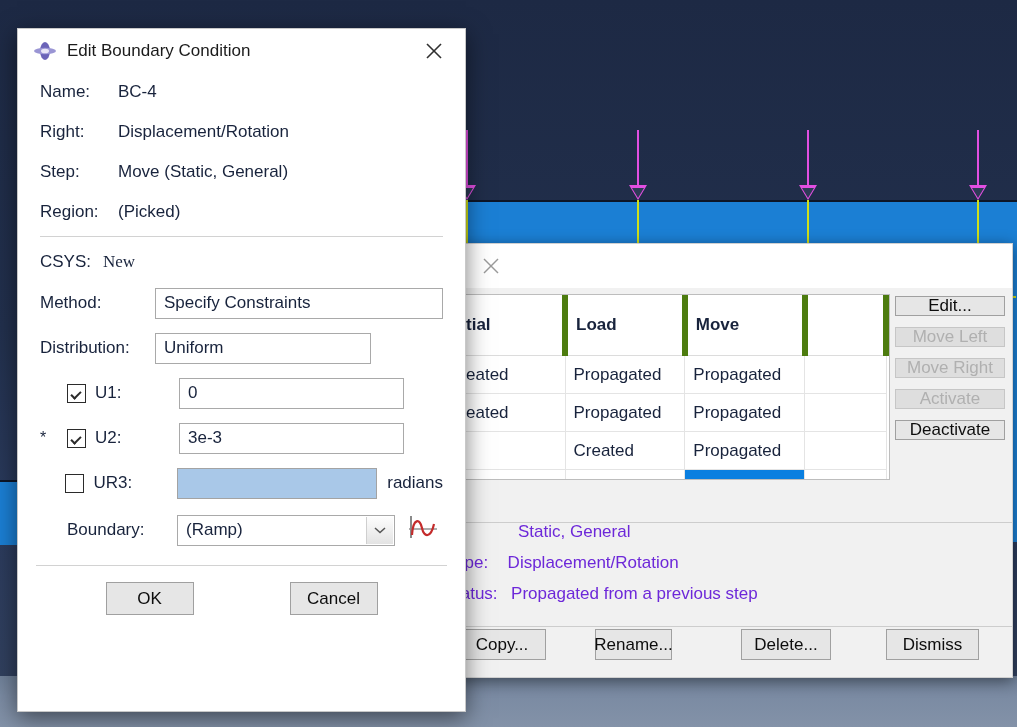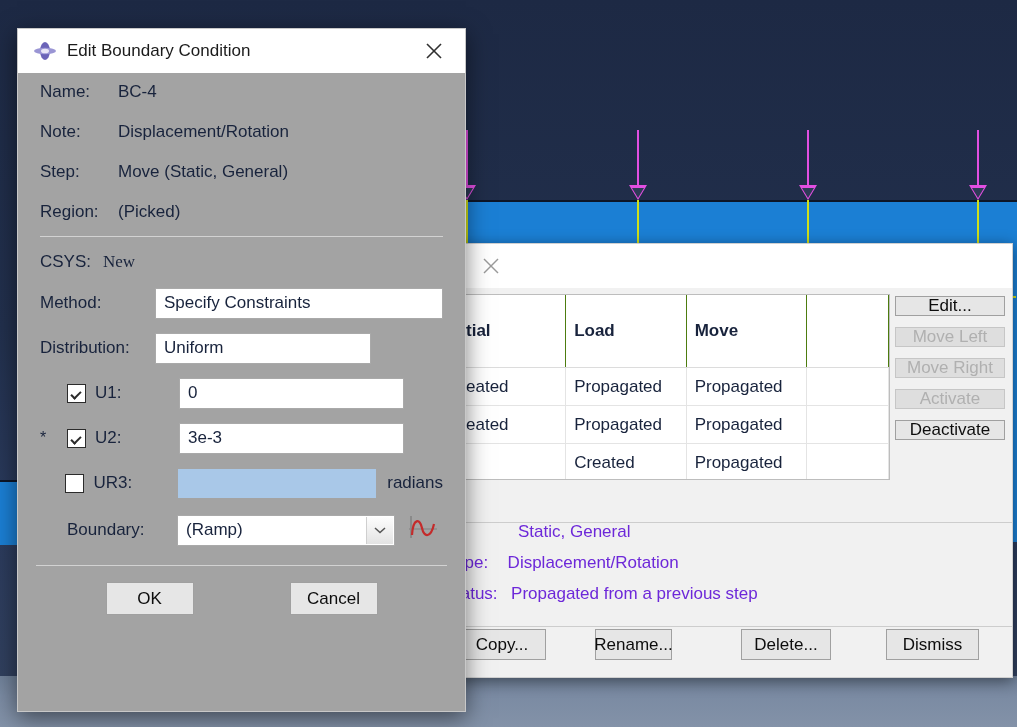--- a/index.html
+++ b/index.html
@@ -29,21 +29,21 @@
   .win{position:absolute;background:#f0f0f0;box-shadow:0 3px 14px rgba(0,0,0,.45);}
   .win-title{height:44px;background:#ffffff;display:flex;align-items:center;
     padding:0 10px 0 14px;box-sizing:border-box;}
   .win-title .tt{font-size:17px;color:#1b1b1b;flex:1;white-space:nowrap;overflow:hidden;}
   .win-title.inactive .tt{color:#9a9a9a;}
   .win-close{width:42px;height:40px;display:flex;align-items:center;justify-content:center;
     cursor:pointer;}
   .win-close svg{display:block;}
 
   
-  #dlg-edit{left:17px;top:28px;width:447px;height:682px;background:#a3a3a3;
+  #dlg-edit{left:17px;top:28px;width:447px;height:682px;background:#ffffff;
     border:1px solid #c8c8c8;box-shadow:0 6px 22px rgba(0,0,0,.5);}
   .bc-icon{width:26px;height:26px;margin-right:9px;position:relative;flex:0 0 auto;}
   #dlg-body{padding:0 22px;box-sizing:border-box;}
 
   .row{display:flex;align-items:center;margin-bottom:3px;height:37px;}
   .lbl{font-size:17px;color:#18233c;}
   .val{font-size:17px;color:#18233c;}
   .lbl-w{width:78px;flex:0 0 auto;}
 
   hr.sep{border:none;border-top:1px solid #d2d2d2;margin:6px 0 8px 0;}
@@ -71,22 +71,22 @@
     display:flex;align-items:center;justify-content:center;box-sizing:border-box;cursor:pointer;
     font-family:"Liberation Sans",sans-serif;}
   .btn.disabled{color:#b0b0b0;background:#dedede;border-color:#c6c6c6;cursor:default;}
 
   
   #dlg-mgr{left:455px;top:243px;width:556px;height:433px;background:#f1f1f1;
     border:1px solid #d0d0d0;}
   #mgr-table{position:absolute;left:1px;top:50px;width:431px;height:184px;
     background:#fff;border:1px solid #bdbdbd;overflow:hidden;}
   table.bct{border-collapse:collapse;width:100%;font-size:17px;color:#18233c;}
-  table.bct th{font-weight:bold;text-align:left;padding:22px 8px;height:28px;
-    border-right:1px solid #4d7c0f;border-bottom:1px solid #dcdcdc;white-space:nowrap;}
+  table.bct th{font-weight:bold;text-align:left;padding:16px 8px;height:28px;
+    border-right:6px solid #4d7c0f;border-bottom:1px solid #dcdcdc;white-space:nowrap;}
   table.bct td{text-align:left;padding:4px 8px;height:29px;
     border-right:1px solid #e4e4e4;border-bottom:1px solid #e4e4e4;white-space:nowrap;}
   table.bct td.sel{background:#0a7fe0;color:#fff;}
   .mgr-side{position:absolute;right:7px;top:52px;width:110px;}
   .mgr-side .btn{height:20px;margin-bottom:11px;}
   hr.mgr-sep{position:absolute;border:none;border-top:1px solid #cdcdcd;}
   .info{position:absolute;font-size:17px;color:#6d28d9;}
   .mgr-bottom .btn{position:absolute;height:31px;}
 </style>
 </head>
@@ -228,21 +228,21 @@
       </svg>
     </div>
   </div>
 
   <div id="dlg-body">
     <div class="row">
       <span class="lbl lbl-w">Name:</span>
       <span class="val">BC-4</span>
     </div>
     <div class="row">
-      <span class="lbl lbl-w">Note:</span>
+      <span class="lbl lbl-w">Right:</span>
       <span class="val">Displacement/Rotation</span>
     </div>
     <div class="row">
       <span class="lbl lbl-w">Step:</span>
       <span class="val">Move (Static, General)</span>
     </div>
     <div class="row" style="margin-bottom:0;">
       <span class="lbl lbl-w">Region:</span>
       <span class="val">(Picked)</span>
     </div>

